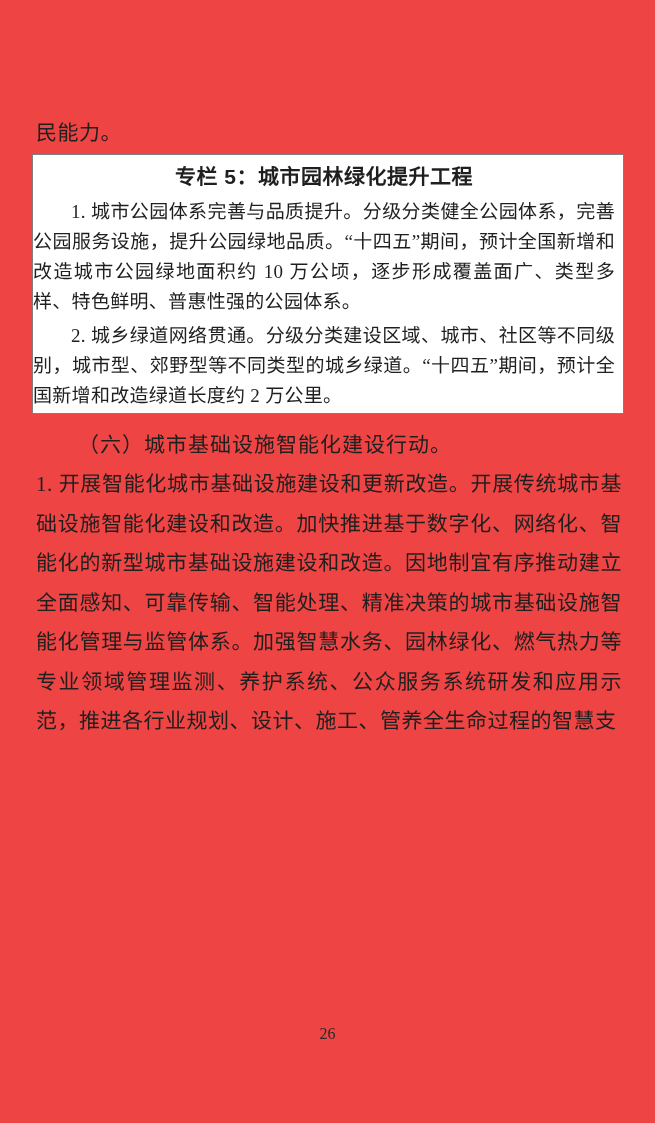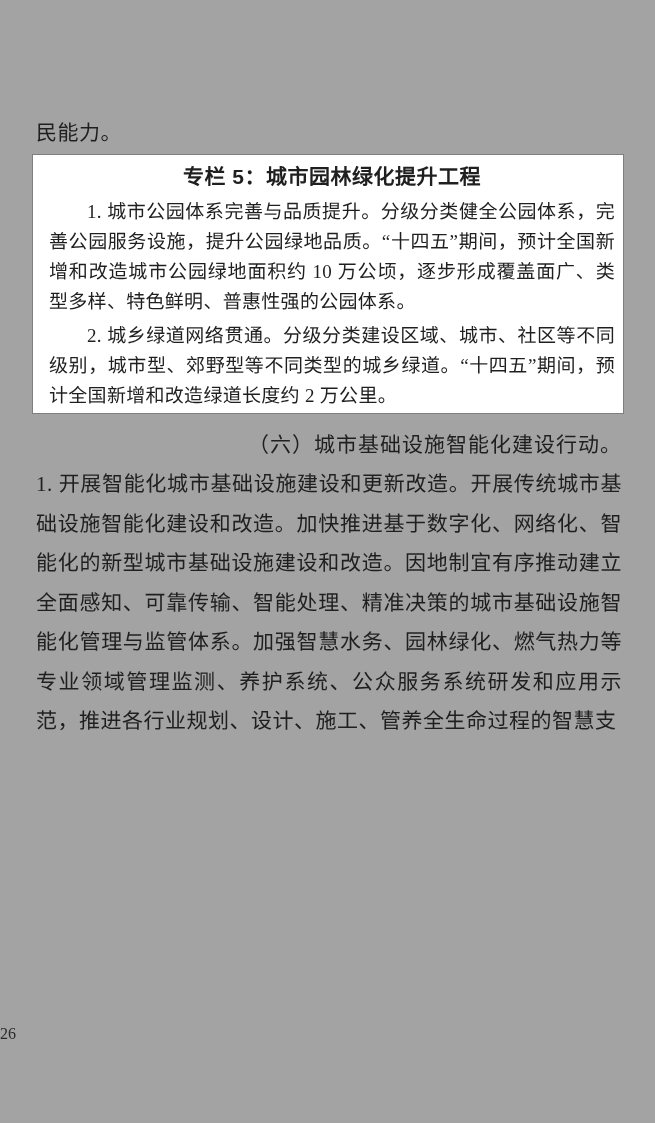--- a/index.html
+++ b/index.html
@@ -5,21 +5,21 @@
   html, body {
     margin: 0;
     padding: 0;
     background: #e8e8e8;
   }
   .page {
     position: relative;
     width: 655px;
     height: 1123px;
     margin: 0 auto;
-    background: #a3a3a3;
+    background: #ef4444;
     color: #1f1f1f;
     font-family: "Liberation Serif", "DejaVu Serif", serif;
     overflow: hidden;
   }
   .text-col {
     position: absolute;
     left: 36px;
     top: 114px;
     width: 586px;
   }
@@ -31,21 +31,21 @@
     text-justify: inter-ideograph;
     letter-spacing: 0.5px;
   }
   .indent {
     text-indent: 2em;
   }
   .panel {
     box-sizing: border-box;
     margin: 0 -2px 0 -4px;
     border: 1px solid #7f7f7f;
-    padding: 4px 8px 2px 16px;
+    padding: 4px 8px 2px 0;
     background: #ffffff;
   }
   .panel-title {
     margin: 2px 0 4px 0;
     font-family: "Liberation Sans", "DejaVu Sans", sans-serif;
     font-weight: bold;
     font-size: 21px;
     line-height: 32px;
     text-align: center;
     letter-spacing: 0.5px;
@@ -58,28 +58,27 @@
     text-justify: inter-ideograph;
     text-indent: 2em;
     letter-spacing: 0.3px;
   }
   .section-heading {
     margin: 12px 0 0 0;
     font-size: 21px;
     line-height: 39.5px;
     text-indent: 2em;
     letter-spacing: 1px;
-    text-align: right;
   }
   .page-number {
     position: absolute;
     left: 0;
     top: 1024px;
     width: 100%;
-    text-align: left;
+    text-align: center;
     font-size: 16px;
     line-height: 20px;
     color: #2a2a2a;
   }
 </style>
 </head>
 <body>
 
 <div class="page">
   <div class="text-col">

